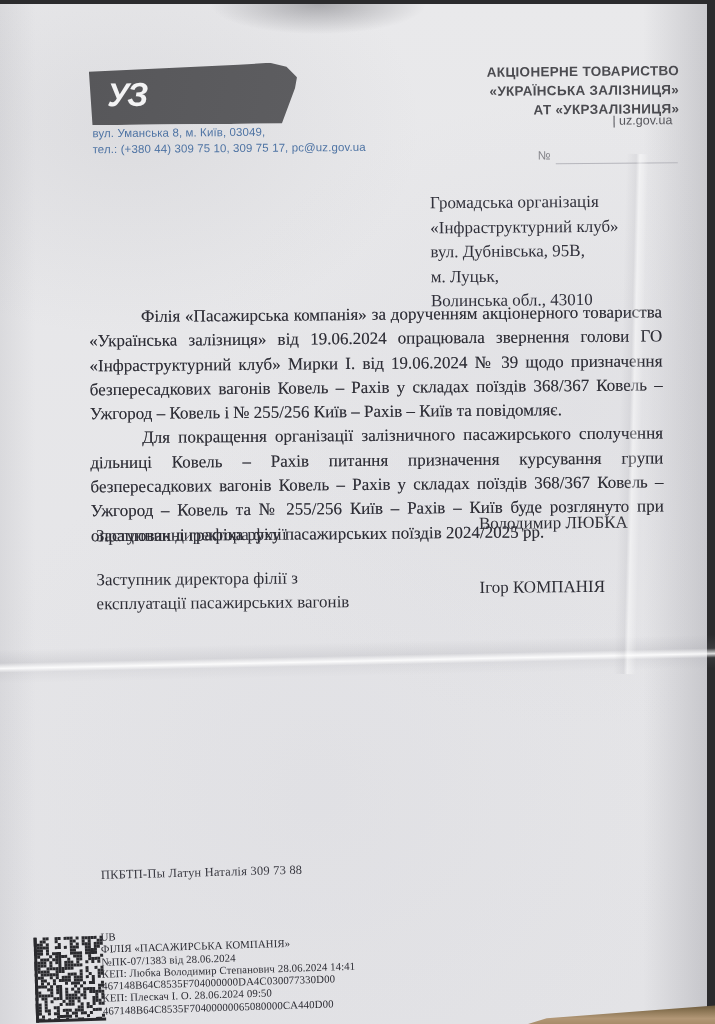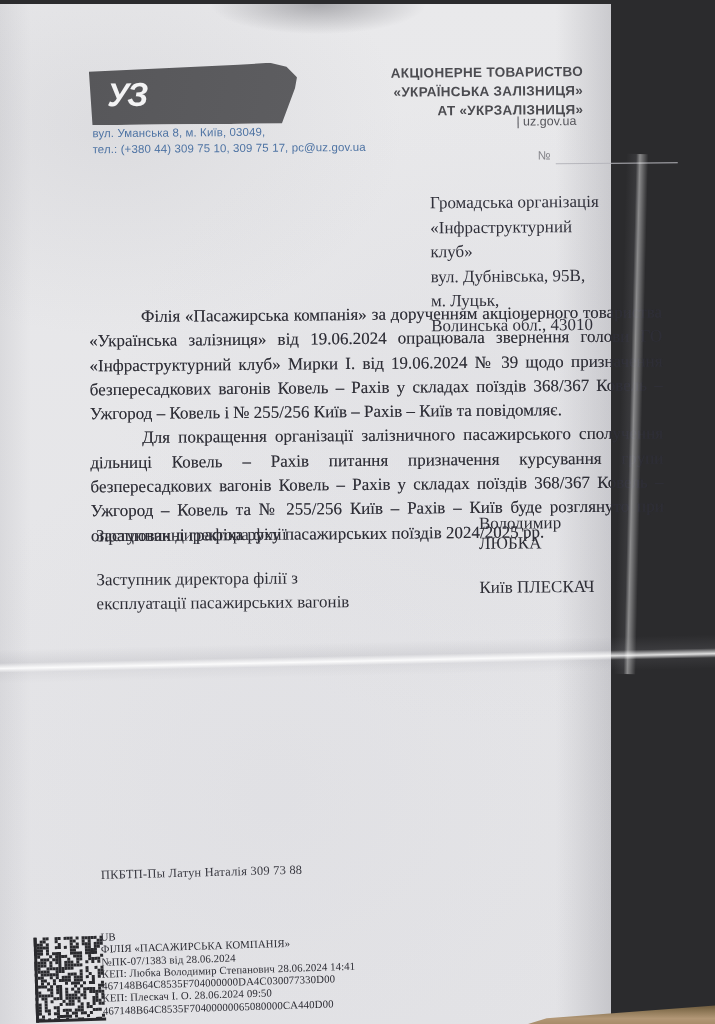--- a/index.html
+++ b/index.html
@@ -5,21 +5,21 @@
   html,body { margin:0; padding:0; }
   body {
     width:715px; height:1024px; overflow:hidden;
     background:#2b2b2d;
     font-family:"Liberation Serif", serif;
   }
   #page { position:relative; width:715px; height:1024px; overflow:hidden; }
 
   
   .paper {
-    position:absolute; left:0; top:4px; width:611px; height:1020px;
+    position:absolute; left:0; top:4px; width:707px; height:1020px;
     background:
       radial-gradient(ellipse 150px 42px at 318px 0px, rgba(108,108,114,.50), transparent 72%),
       radial-gradient(ellipse 420px 300px at 18% 12%, rgba(158,158,166,.16), transparent 70%),
       radial-gradient(ellipse 520px 420px at 82% 40%, rgba(205,205,212,.22), transparent 75%),
       radial-gradient(ellipse 500px 500px at 45% 78%, rgba(214,214,220,.28), transparent 75%),
       linear-gradient(90deg, rgba(138,138,146,.14), transparent 5%, transparent 91%, rgba(115,115,124,.26)),
       linear-gradient(#e9e9eb, #e3e3e6);
   }
   .crease-main {
     position:absolute; left:-12px; top:638px; width:745px; height:34px;
@@ -120,21 +120,21 @@
         <p>Філія «Пасажирська компанія» за дорученням акціонерного товариства «Українська залізниця» від 19.06.2024 опрацювала звернення голови ГО «Інфраструктурний клуб» Мирки І. від 19.06.2024 № 39 щодо призначення безпересадкових вагонів Ковель – Рахів у складах поїздів 368/367 Ковель – Ужгород – Ковель і № 255/256 Київ – Рахів – Київ та повідомляє.</p>
         <p>Для покращення організації залізничного пасажирського сполучення дільниці Ковель – Рахів питання призначення курсування групи безпересадкових вагонів Ковель – Рахів у складах поїздів 368/367 Ковель – Ужгород – Ковель та № 255/256 Київ – Рахів – Київ буде розглянуто при опрацюванні графіка руху пасажирських поїздів 2024/2025 рр.</p>
       </div>
 
       <div class="abs sig-title" style="left:95px; top:518px;">Заступник директора філії</div>
       <div class="abs sig-name" style="left:478px; top:511px;">Володимир ЛЮБКА</div>
       <div class="abs sig-title" style="left:95px; top:562px;">
         <div>Заступник директора філії з</div>
         <div>експлуатації пасажирських вагонів</div>
       </div>
-      <div class="abs sig-name" style="left:478px; top:575px;">Київ ПЛЕСКАЧ</div>
+      <div class="abs sig-name" style="left:478px; top:575px;">Ігор КОМПАНІЯ</div>
 
       <div class="abs executor">ПКБТП-Пы Латун Наталія 309 73 88</div>
 
       <div class="abs stamp">
         <div class="qr">
           <span class="qr-border-l"></span>
             <span class="qr-border-b"></span>
         <b style="left:0px;top:0px;width:3px;height:3px"></b>
             <b style="left:9px;top:0px;width:3px;height:3px"></b>
             <b style="left:12px;top:0px;width:3px;height:3px"></b>

